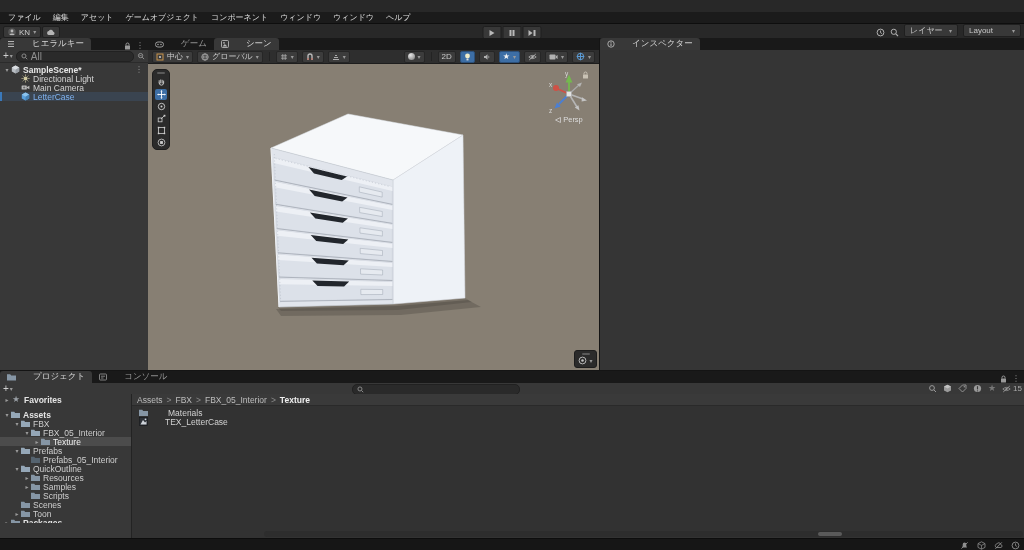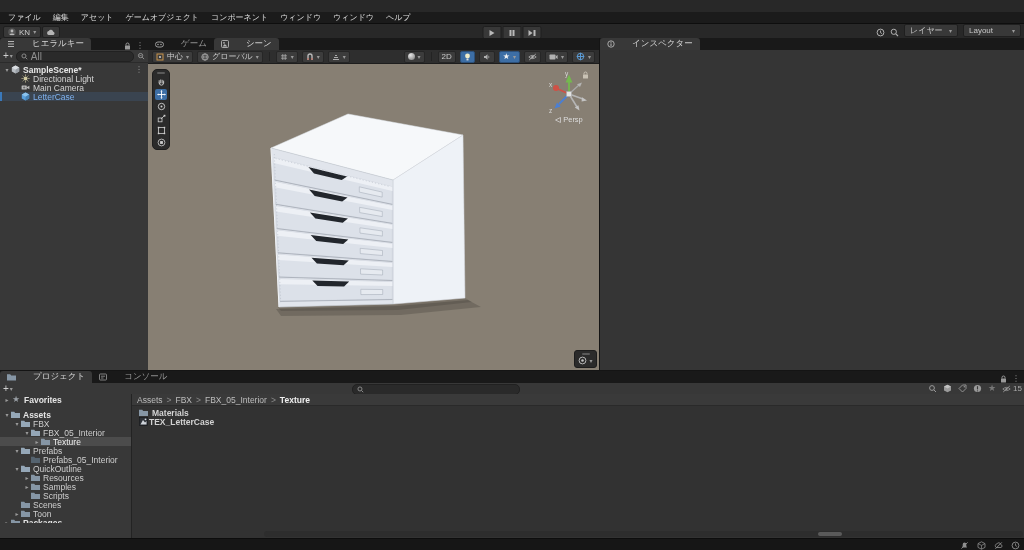--- a/index.html
+++ b/index.html
@@ -91,21 +91,21 @@
   .prow{display:flex;align-items:center;height:9px;font-size:8.5px;color:#cfcfcf;white-space:nowrap;}
   .prow .arr{width:8px;font-size:6px;color:#9a9a9a;text-align:center;flex:none;}
   .ticon{width:9px;height:7px;margin-right:3px;flex:none;background:#8696a5;clip-path:polygon(0 10%,36% 10%,46% 28%,100% 28%,100% 100%,0 100%);}
   .prow[data-icon="folder-open"] .ticon{background:#95a7b7;}
   .prow[data-icon="folder-empty"] .ticon{background:#55636f;}
   .prow[data-icon="star"] .ticon{background:none;clip-path:none;width:10px;height:9px;line-height:9px;text-align:center;color:#9aa0a6;font-size:8.5px;}
   .prow[data-icon="star"] .ticon::before{content:"★";}
   .prow[data-icon="star"]{margin-bottom:6px;}
   .prow.bold .plabel{font-weight:bold;color:#e4e4e4;}
   .prow.selected{background:#4c4c4c;color:#efefef;}
-  .citem{display:flex;align-items:center;height:9px;font-size:8.5px;color:#d2d2d2;padding-left:7px;gap:1px;font-weight:bold;}
+  .citem{display:flex;align-items:center;height:9px;font-size:8.5px;color:#d2d2d2;padding-left:7px;gap:17px;}
   .hscroll{position:absolute;left:132px;right:1px;bottom:2px;height:6px;background:#2d2d2d;border-radius:3px;}
   .hscroll .handle{position:absolute;left:73%;width:24px;top:1px;bottom:1px;background:#5a5a5a;border-radius:3px;}
 
   
   .statusbar{position:absolute;top:538px;left:0;right:0;height:12px;background:#161616;border-top:1px solid #0d0d0d;}
   .status-icons{position:absolute;right:4px;top:1px;display:flex;align-items:center;gap:8px;height:10px;}
 </style>
 </head>
 <body>
 

